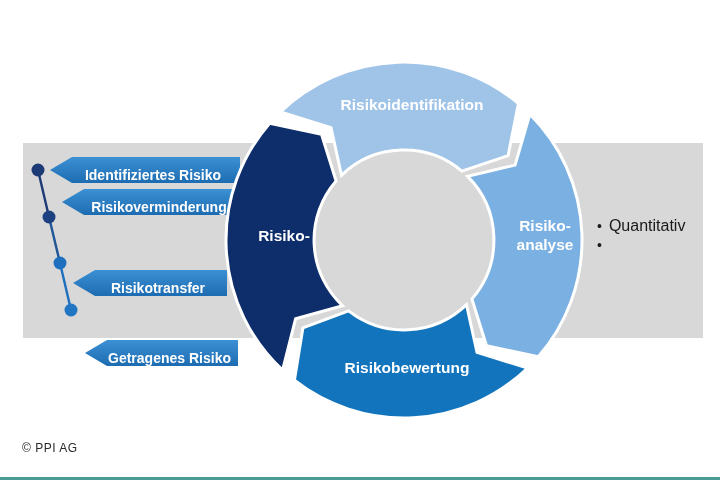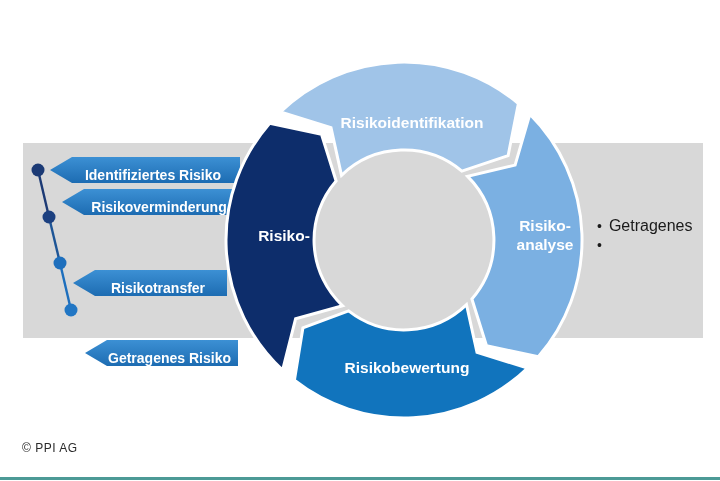--- a/index.html
+++ b/index.html
@@ -65,40 +65,40 @@
     <span>Getragenes Risiko</span>
   </div>
 
   <svg class="layer z5" width="720" height="481">
     <path stroke="#ffffff" stroke-width="3" fill="#a0c4e8" d="M 280.4 112.0 A 178 178 0 0 1 518.4 103.6 L 508.1 155.7 L 461.9 171.1 A 90 90 0 0 0 341.5 175.3 L 331.0 127.6 Z"></path>
     <path stroke="#ffffff" stroke-width="3" fill="#7bb0e2" d="M 529.9 114.1 A 178 178 0 0 1 538.3 356.8 L 486.5 345.6 L 471.9 299.0 A 90 90 0 0 0 467.6 176.4 L 515.1 165.1 Z"></path>
     <path stroke="#ffffff" stroke-width="3" fill="#1174bd" d="M 527.6 368.0 A 178 178 0 0 1 294.4 380.3 L 302.9 327.9 L 348.6 310.9 A 90 90 0 0 0 466.5 304.7 L 477.0 352.4 Z"></path>
     <path stroke="#ffffff" stroke-width="3" fill="#0d2d6b" d="M 282.6 370.2 A 178 178 0 0 1 269.7 123.2 L 321.5 134.4 L 336.1 181.0 A 90 90 0 0 0 342.6 305.8 L 295.6 318.8 Z"></path>
   </svg>
 
-  <div class="seg-label" style="left: 412px; top: 122px; color: rgb(255, 255, 255);">
+  <div class="seg-label" style="left: 412px; top: 104px; color: rgb(255, 255, 255);">
     <span>Risikoidentifikation</span>
     <span></span>
   </div>
   <div class="seg-label" style="left: 545px; top: 235px; color: rgb(255, 255, 255);">
     <span>Risiko-</span>
     <span>analyse</span>
   </div>
   <div class="seg-label" style="left: 407px; top: 367px; color: rgb(255, 255, 255);">
     <span>Risikobewertung</span>
     <span></span>
   </div>
   <div class="seg-label" style="left: 284px; top: 235px; color: rgb(255, 255, 255);">
     <span>Risiko-</span>
   </div>
 
   <div class="bullets" style="color: rgb(26, 26, 26);">
     <div class="bullet-item">
       <span class="bullet-dot">•</span>
-      <span>Getragenes</span>
+      <span>Quantitativ</span>
     </div>
     <div class="bullet-item">
       <span class="bullet-dot">•</span>
     </div>
   </div>
 
   <div class="copyright">© PPI AG</div>
   <div class="accent-line" style="background: rgb(76, 154, 150);"></div>
 
 </div>

